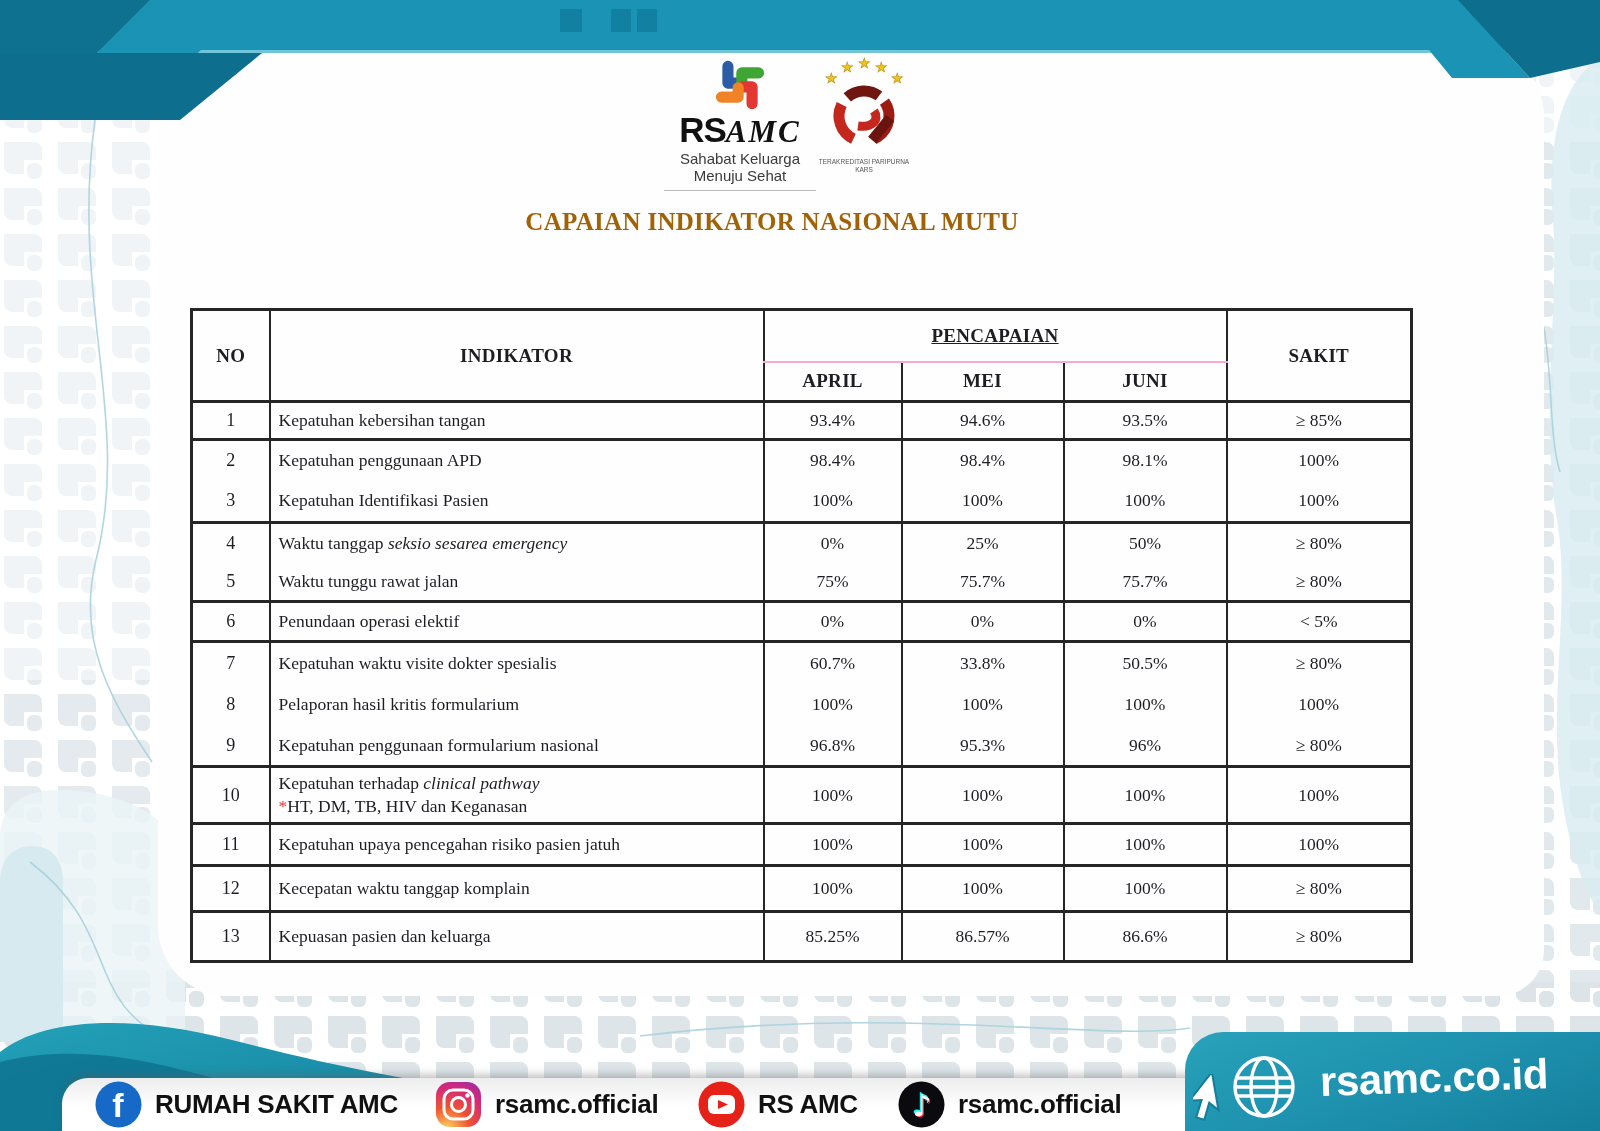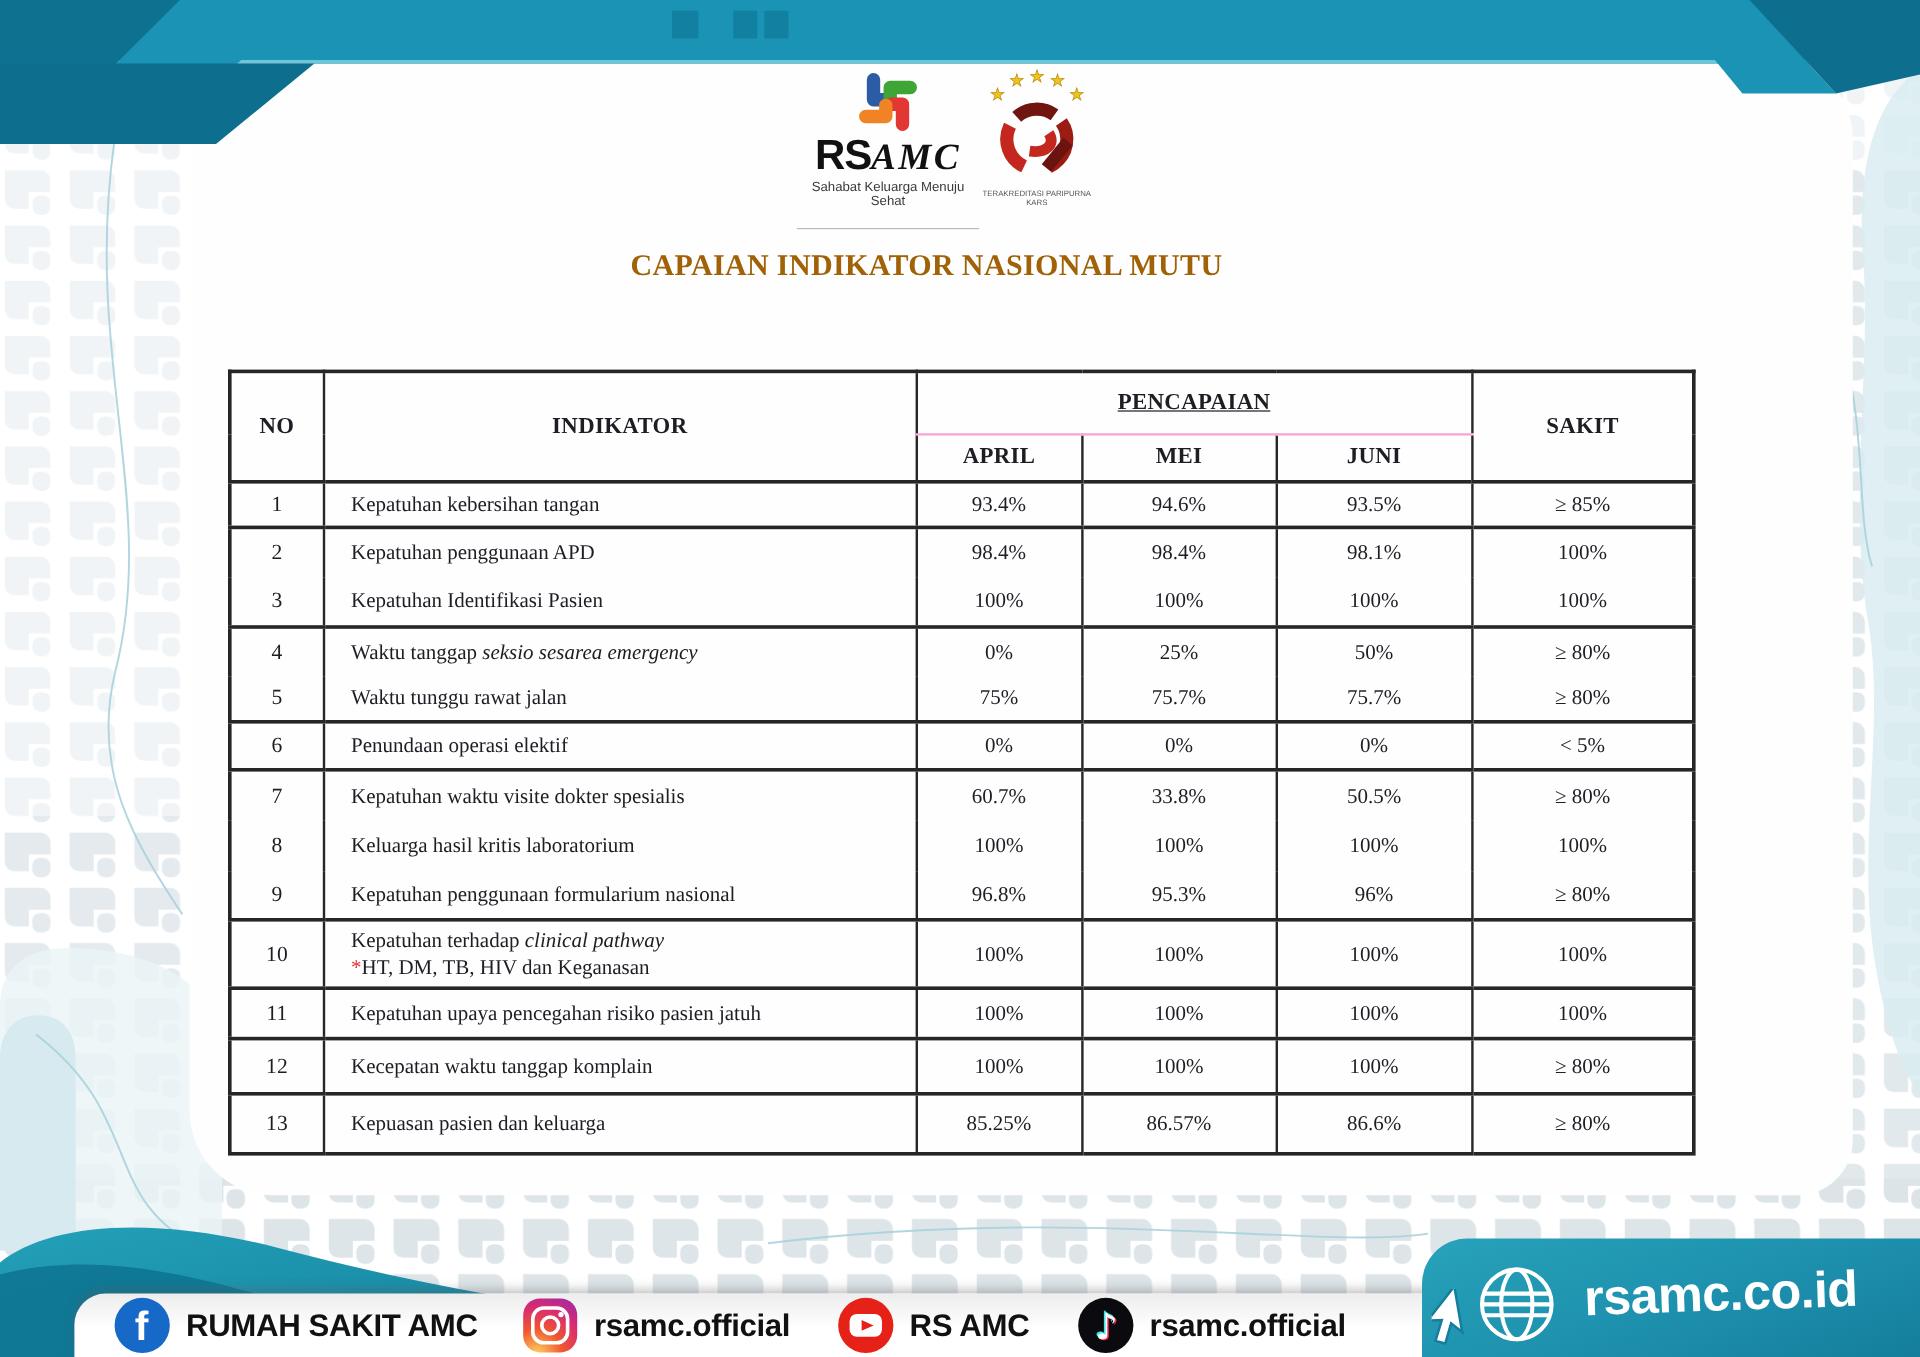--- a/index.html
+++ b/index.html
@@ -10,40 +10,40 @@
   .card{position:absolute;left:158px;top:46px;width:1386px;height:950px;background:#fefefe;
         border-radius:10px 70px 46px 70px;}
   
   .topband-svg{position:absolute;left:0;top:0;}
   
   .brand{position:absolute;left:664px;top:58px;width:152px;text-align:center;}
   .brand-cross{margin:0 auto;width:52px;height:54px;}
   .brand-name{margin-top:0px;line-height:1;white-space:nowrap;}
   .brand-rs{font-family:"Liberation Sans",sans-serif;font-weight:bold;font-size:35px;color:#111;letter-spacing:-1px;}
   .brand-amc{font-family:"Liberation Serif",serif;font-style:italic;font-weight:bold;font-size:31px;color:#111;letter-spacing:2px;}
-  .brand-tagline{margin-top:3px;font-size:11px;color:#3a3a3a;border-bottom:1px solid #bbb;padding-bottom:16px;}
+  .brand-tagline{margin-top:3px;font-size:15px;color:#3a3a3a;border-bottom:1px solid #bbb;padding-bottom:6px;}
   .kars{position:absolute;left:814px;top:56px;width:100px;text-align:center;}
   .kars-text{font-size:6.5px;color:#555;line-height:1.25;margin-top:-2px;}
   
   .title{position:absolute;left:152px;top:206px;width:1240px;text-align:center;
          font-family:"Liberation Serif",serif;font-weight:bold;font-size:25px;line-height:1.24;
          color:#a16207;letter-spacing:.3px;}
   
   .tablewrap{position:absolute;left:190px;top:308px;}
   table.qtable{width:1220px;border-collapse:collapse;table-layout:fixed;
         font-family:"Liberation Serif",serif;color:#1d1d24;}
   table.qtable{border:3px solid #262626;}
   .qtable th,.qtable td{border-left:2px solid #262626;padding:0;vertical-align:middle;}
   .qtable th{font-size:19px;font-weight:bold;letter-spacing:.3px;}
   .qtable td{font-size:17.5px;}
   .qtable .penc{border-bottom:2px solid #f9a8d4;text-decoration:underline;}
   .qtable .bb{border-bottom:3px solid #262626;}
   .qtable tr.gend td{border-bottom:3px solid #262626;}
   .qtable .c-no{text-align:center;font-size:18px;}
-  .qtable .c-ind{text-align:left;padding-left:22px;line-height:1.3;}
+  .qtable .c-ind{text-align:left;padding-left:8px;line-height:1.3;}
   .qtable .c-val,.qtable .c-target{text-align:center;}
   .qtable .star{color:#e03434;}
   
   .wave-svg{position:absolute;left:0;top:990px;}
   .footbar{position:absolute;left:62px;top:1078px;width:1538px;height:53px;
            background:linear-gradient(180deg,#ededed 0%,#ffffff 55%);
            border-radius:26px 0 0 0;
            box-shadow:0 -5px 9px -2px rgba(90,90,90,.4);}
   .social{position:absolute;top:1081px;height:47px;display:flex;align-items:center;gap:13px;}
   .social-label{font-weight:bold;font-size:26px;color:#111;letter-spacing:-.3px;white-space:nowrap;}
@@ -238,21 +238,21 @@
               <div>Kepatuhan waktu visite dokter spesialis</div>
             </td>
             <td class="c-val">60.7%</td>
             <td class="c-val">33.8%</td>
             <td class="c-val">50.5%</td>
             <td class="c-target">≥ 80%</td>
           </tr>
           <tr style="height: 42px;">
             <td class="c-no">8</td>
             <td class="c-ind">
-              <div>Keluarga hasil kritis laboratorium</div>
+              <div>Pelaporan hasil kritis formularium</div>
             </td>
             <td class="c-val">100%</td>
             <td class="c-val">100%</td>
             <td class="c-val">100%</td>
             <td class="c-target">100%</td>
           </tr>
           <tr class="gend" style="height: 41px;">
             <td class="c-no">9</td>
             <td class="c-ind">
               <div>Kepatuhan penggunaan formularium nasional</div>

